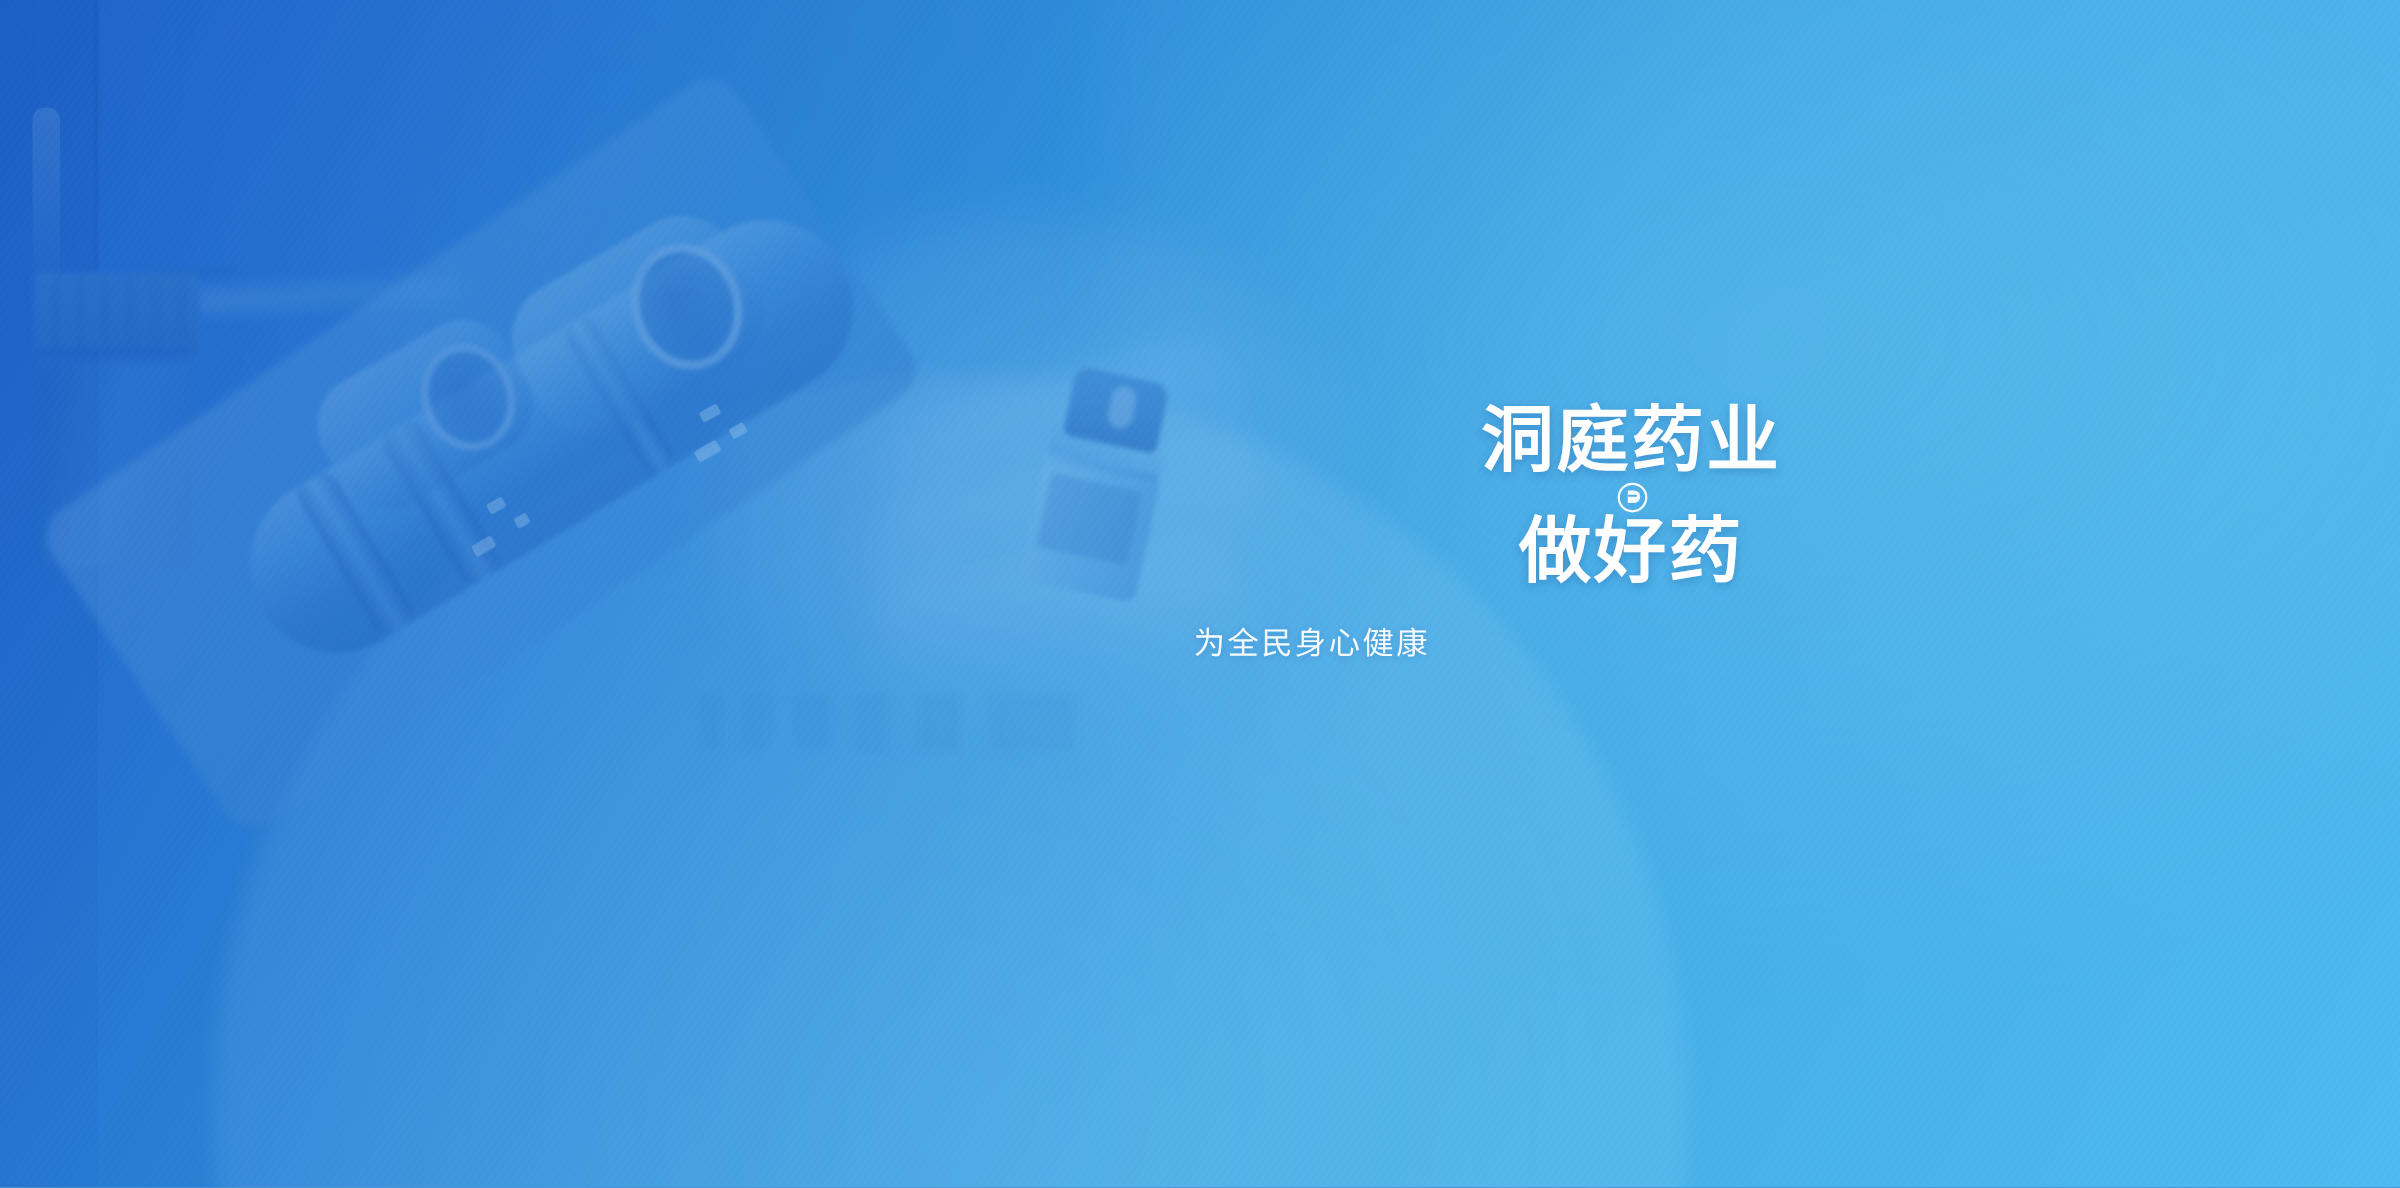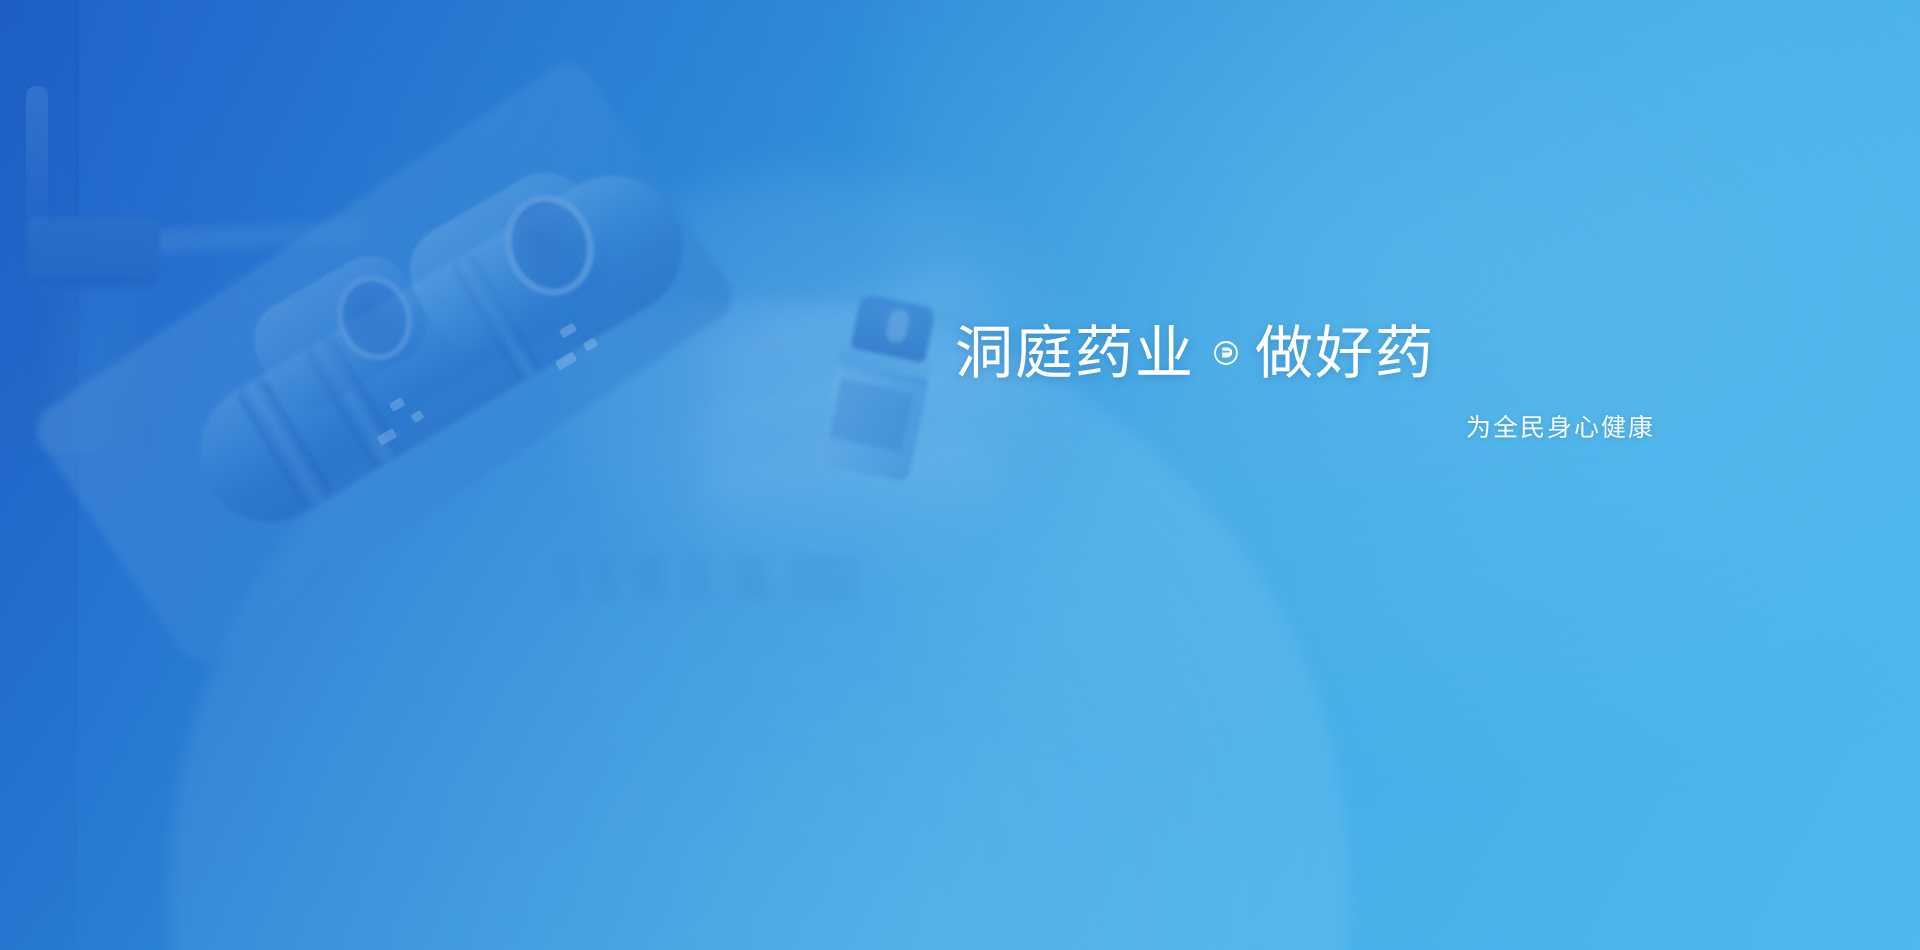--- a/index.html
+++ b/index.html
@@ -438,24 +438,25 @@
     left: 955px;
     top: 322px;
     width: 700px;
   }
   .headline {
     display: flex;
     align-items: center;
     color: #ffffff;
     font-size: 58px;
     line-height: 1.08;
-    font-weight: 400;
+    font-weight: 700;
     letter-spacing: 2px;
     text-shadow: 0 2px 8px rgba(16, 66, 140, 0.28);
     white-space: nowrap;
+    flex-direction: column;
   }
   .headline-main { }
   .brand-mark {
     display: inline-block;
     width: 26px;
     height: 26px;
     margin: 0 16px 0 18px;
     position: relative;
     flex: 0 0 auto;
   }
@@ -465,21 +466,21 @@
   .subcopy {
     margin-top: 22px;
     color: rgba(255, 255, 255, 0.94);
     font-size: 25px;
     line-height: 1.62;
     font-weight: 400;
     letter-spacing: 2px;
     text-shadow: 0 1px 5px rgba(16, 66, 140, 0.22);
     white-space: nowrap;
   }
-  .subcopy-line { display: block; text-align: right; }
+  .subcopy-line { display: block; }
 </style>
 </head>
 <body>
 
 <div class="banner">
 
   <div class="photo-layer">
 
     <div class="fabric-wash"></div>
     <div class="left-slab"></div>

